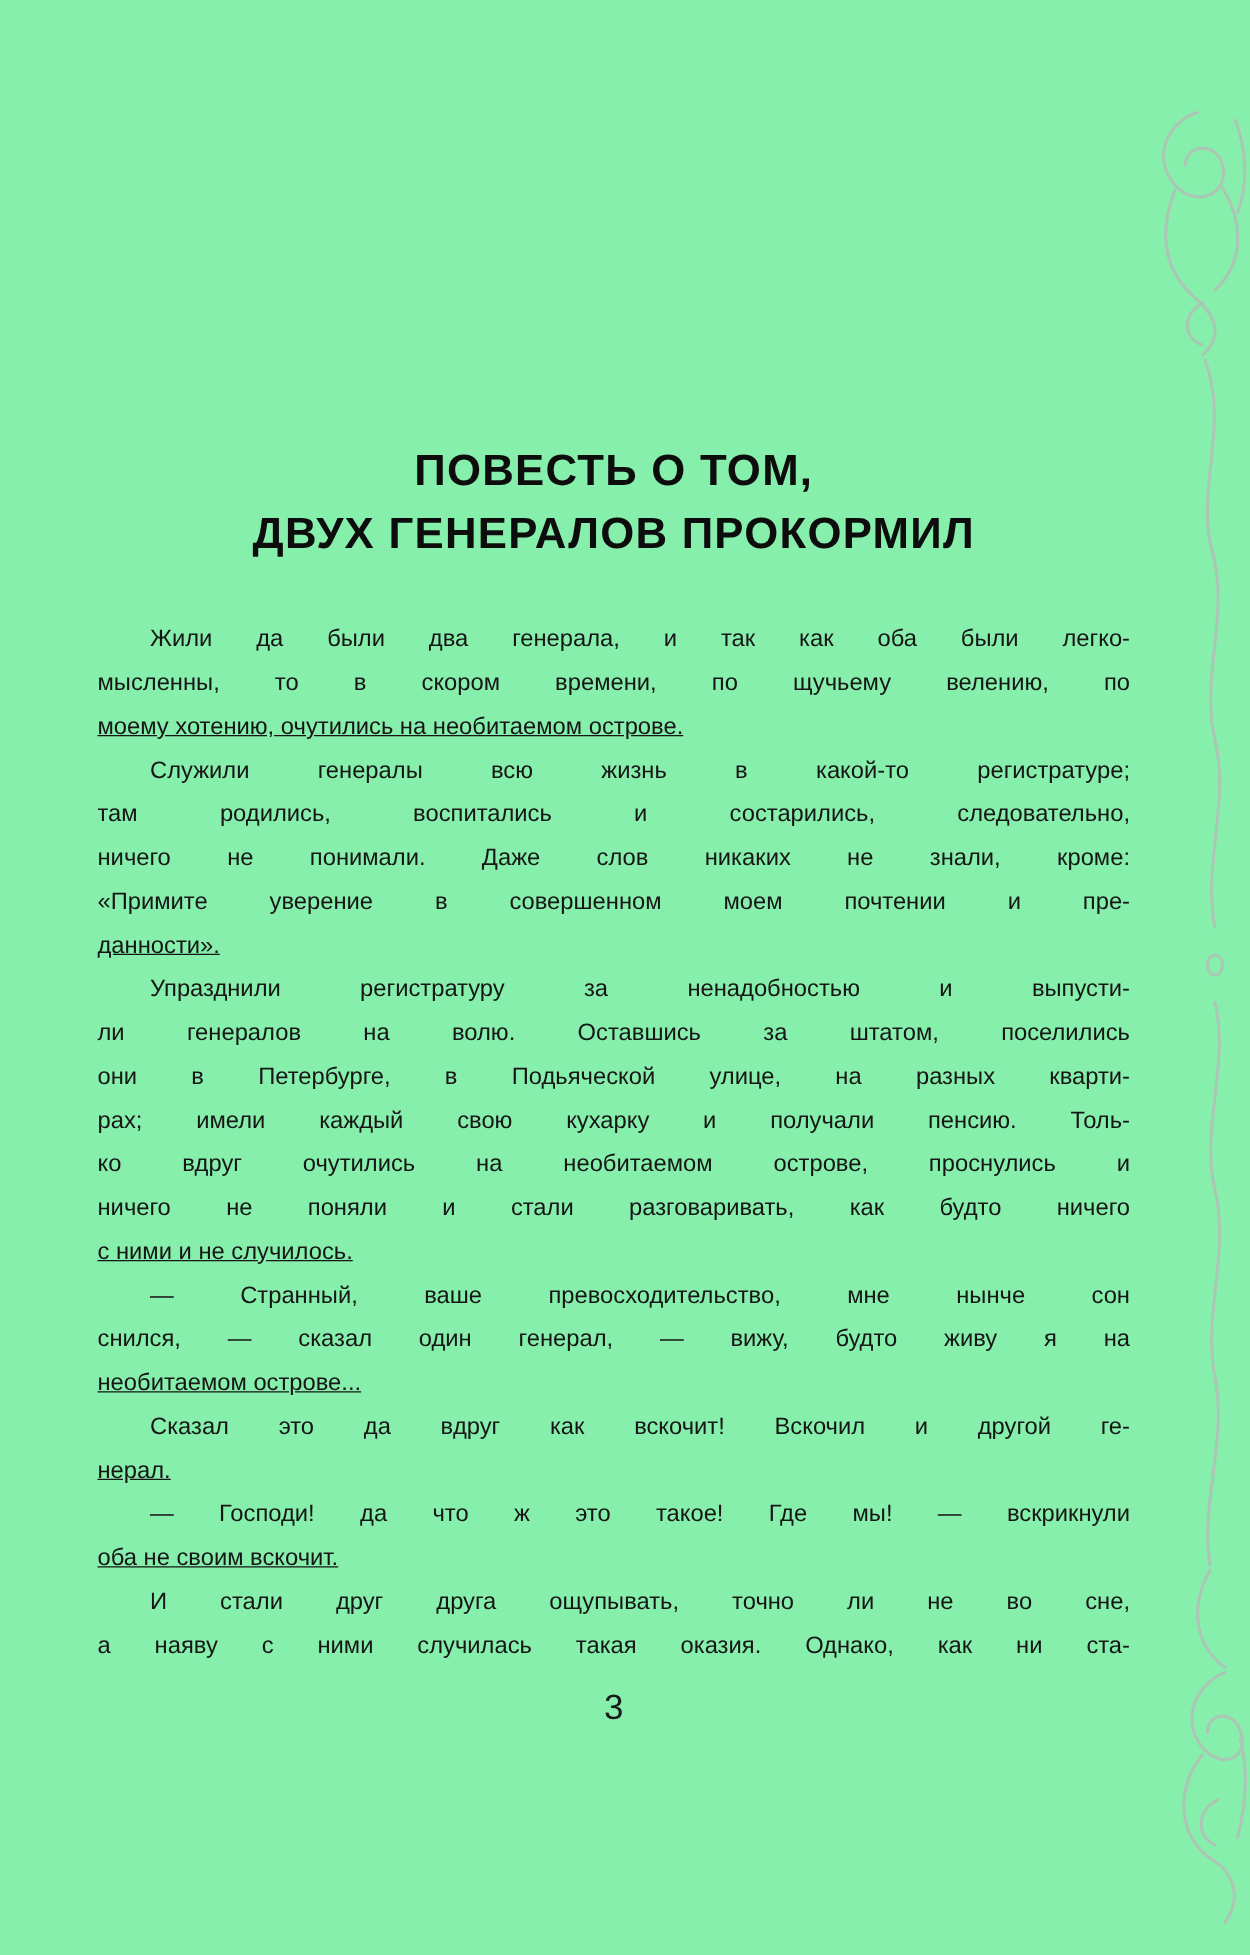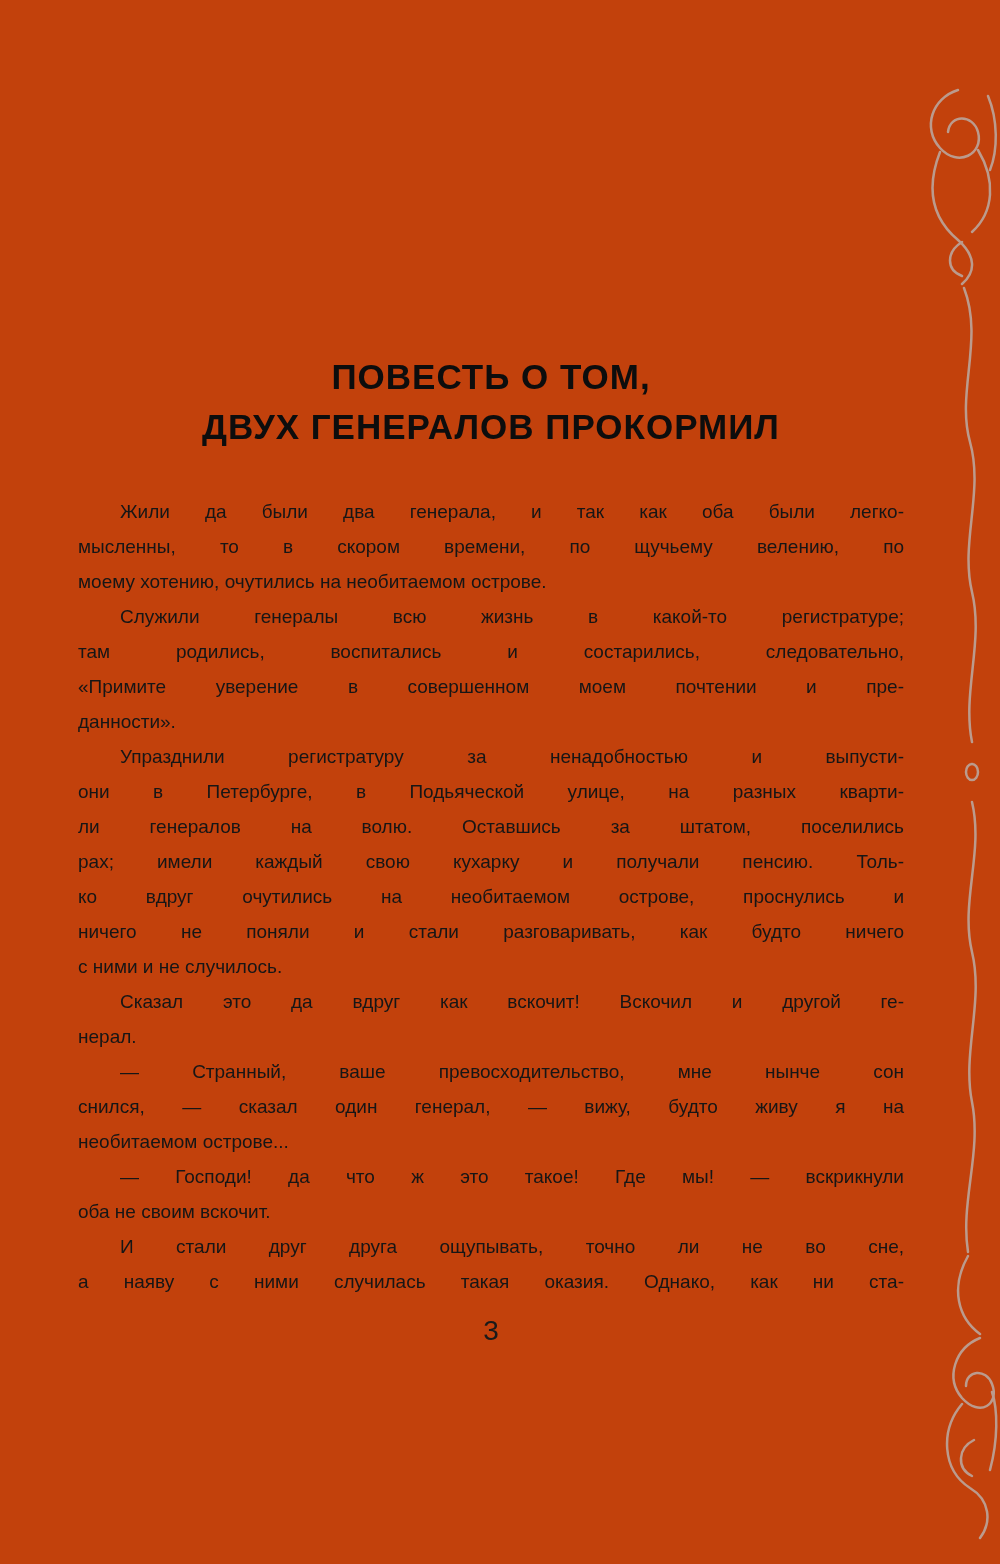--- a/index.html
+++ b/index.html
@@ -11,21 +11,21 @@
     width: 1000px;
     height: 1564px;
     position: relative;
     overflow: hidden;
     font-family: "Liberation Sans", "DejaVu Sans", sans-serif;
     color: #161616;
   }
   .page {
     position: absolute;
     inset: 0;
-    background: #c2410c;
+    background: #86efac;
   }
   .ornament {
     position: absolute;
     top: 0;
     right: 0;
     width: 100px;
     height: 1564px;
     pointer-events: none;
   }
   .content {
@@ -50,20 +50,21 @@
   }
   .paragraph { margin: 0; }
   .paragraph .line:first-child { text-indent: 42px; }
   .line {
     text-align: justify;
     text-align-last: justify;
     text-justify: inter-word;
   }
   .line.last {
     text-align-last: left;
+    text-decoration: underline;
   }
   .page-number {
     margin-top: 16px;
     text-align: center;
     font-size: 28px;
     color: #1a1a1a;
   }
 </style>
 </head>
 <body>
@@ -100,40 +101,41 @@
 
     <div class="body-text">
         <div class="paragraph">
           <div class="line">Жили да были два генерала, и так как оба были легко-</div>
           <div class="line">мысленны, то в скором времени, по щучьему велению, по</div>
           <div class="line last">моему хотению, очутились на необитаемом острове.</div>
         </div>
         <div class="paragraph">
           <div class="line">Служили генералы всю жизнь в какой-то регистратуре;</div>
           <div class="line">там родились, воспитались и состарились, следовательно,</div>
+          <div class="line">ничего не понимали. Даже слов никаких не знали, кроме:</div>
           <div class="line">«Примите уверение в совершенном моем почтении и пре-</div>
           <div class="line last">данности».</div>
         </div>
         <div class="paragraph">
           <div class="line">Упразднили регистратуру за ненадобностью и выпусти-</div>
+          <div class="line">ли генералов на волю. Оставшись за штатом, поселились</div>
           <div class="line">они в Петербурге, в Подьяческой улице, на разных кварти-</div>
-          <div class="line">ли генералов на волю. Оставшись за штатом, поселились</div>
           <div class="line">рах; имели каждый свою кухарку и получали пенсию. Толь-</div>
           <div class="line">ко вдруг очутились на необитаемом острове, проснулись и</div>
           <div class="line">ничего не поняли и стали разговаривать, как будто ничего</div>
           <div class="line last">с ними и не случилось.</div>
         </div>
         <div class="paragraph">
-          <div class="line">Сказал это да вдруг как вскочит! Вскочил и другой ге-</div>
-          <div class="line last">нерал.</div>
-        </div>
-        <div class="paragraph">
           <div class="line">— Странный, ваше превосходительство, мне нынче сон</div>
           <div class="line">снился, — сказал один генерал, — вижу, будто живу я на</div>
           <div class="line last">необитаемом острове...</div>
+        </div>
+        <div class="paragraph">
+          <div class="line">Сказал это да вдруг как вскочит! Вскочил и другой ге-</div>
+          <div class="line last">нерал.</div>
         </div>
         <div class="paragraph">
           <div class="line">— Господи! да что ж это такое! Где мы! — вскрикнули</div>
           <div class="line last">оба не своим вскочит.</div>
         </div>
         <div class="paragraph">
           <div class="line">И стали друг друга ощупывать, точно ли не во сне,</div>
           <div class="line">а наяву с ними случилась такая оказия. Однако, как ни ста-</div>
         </div>
       </div>

